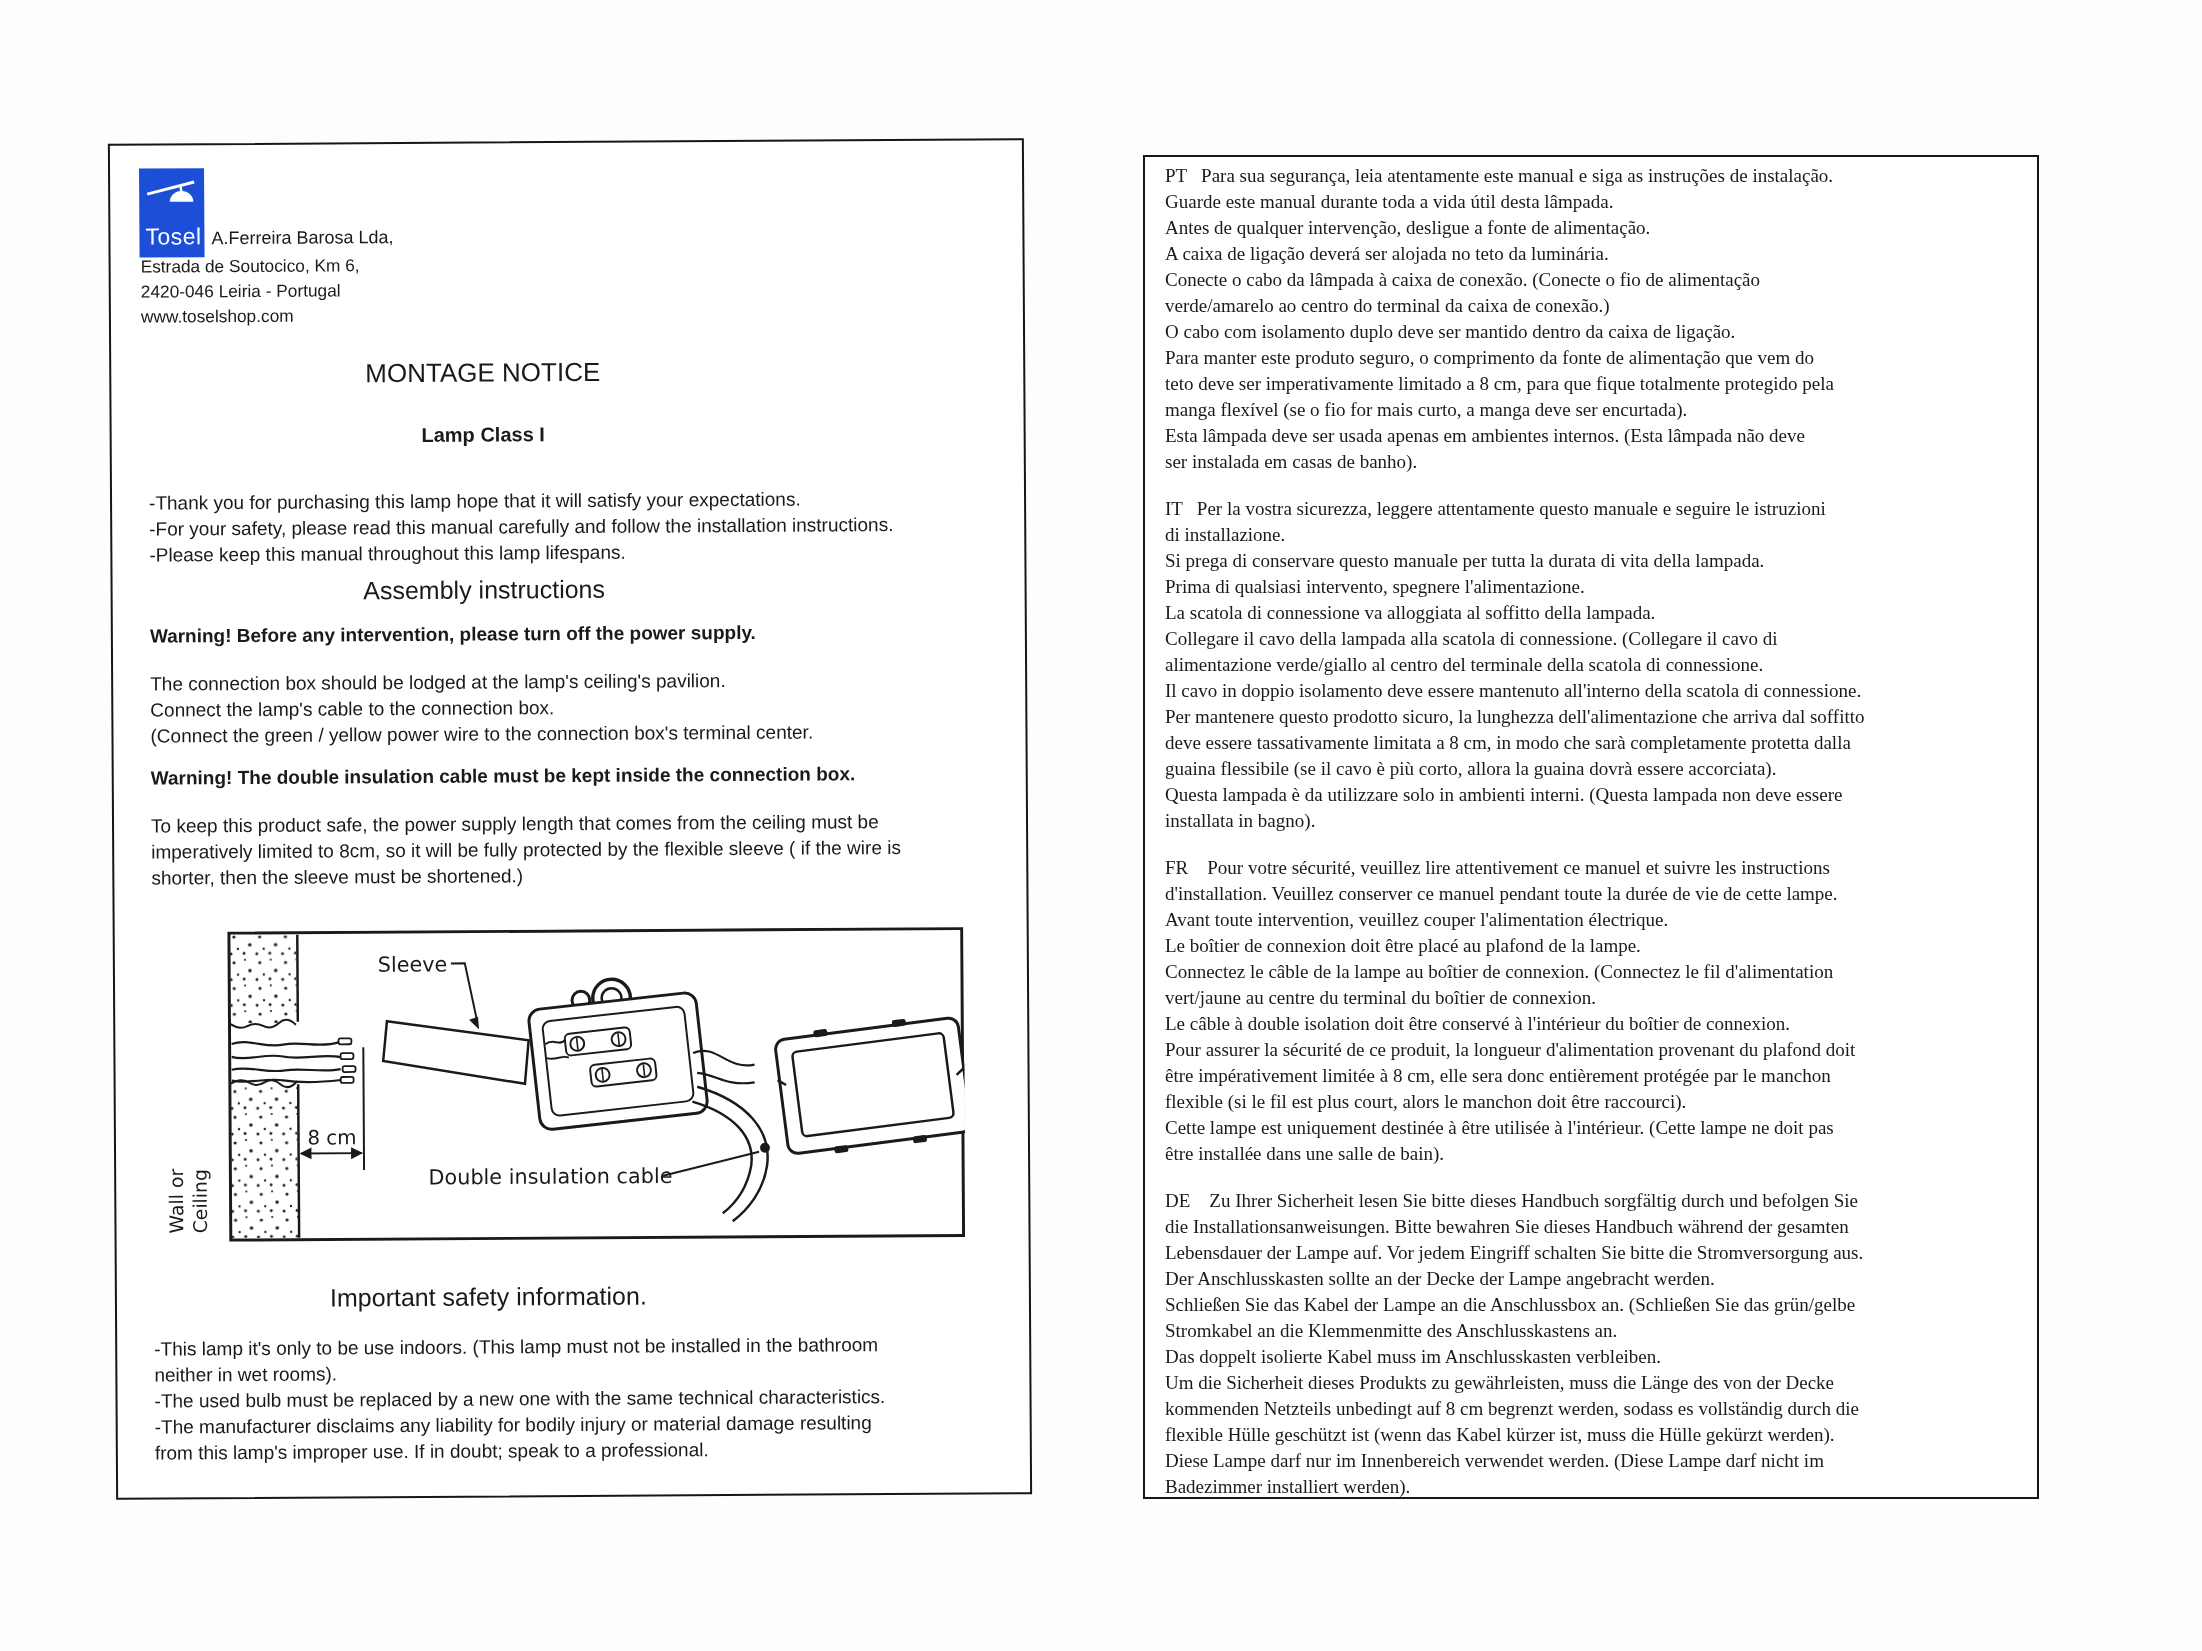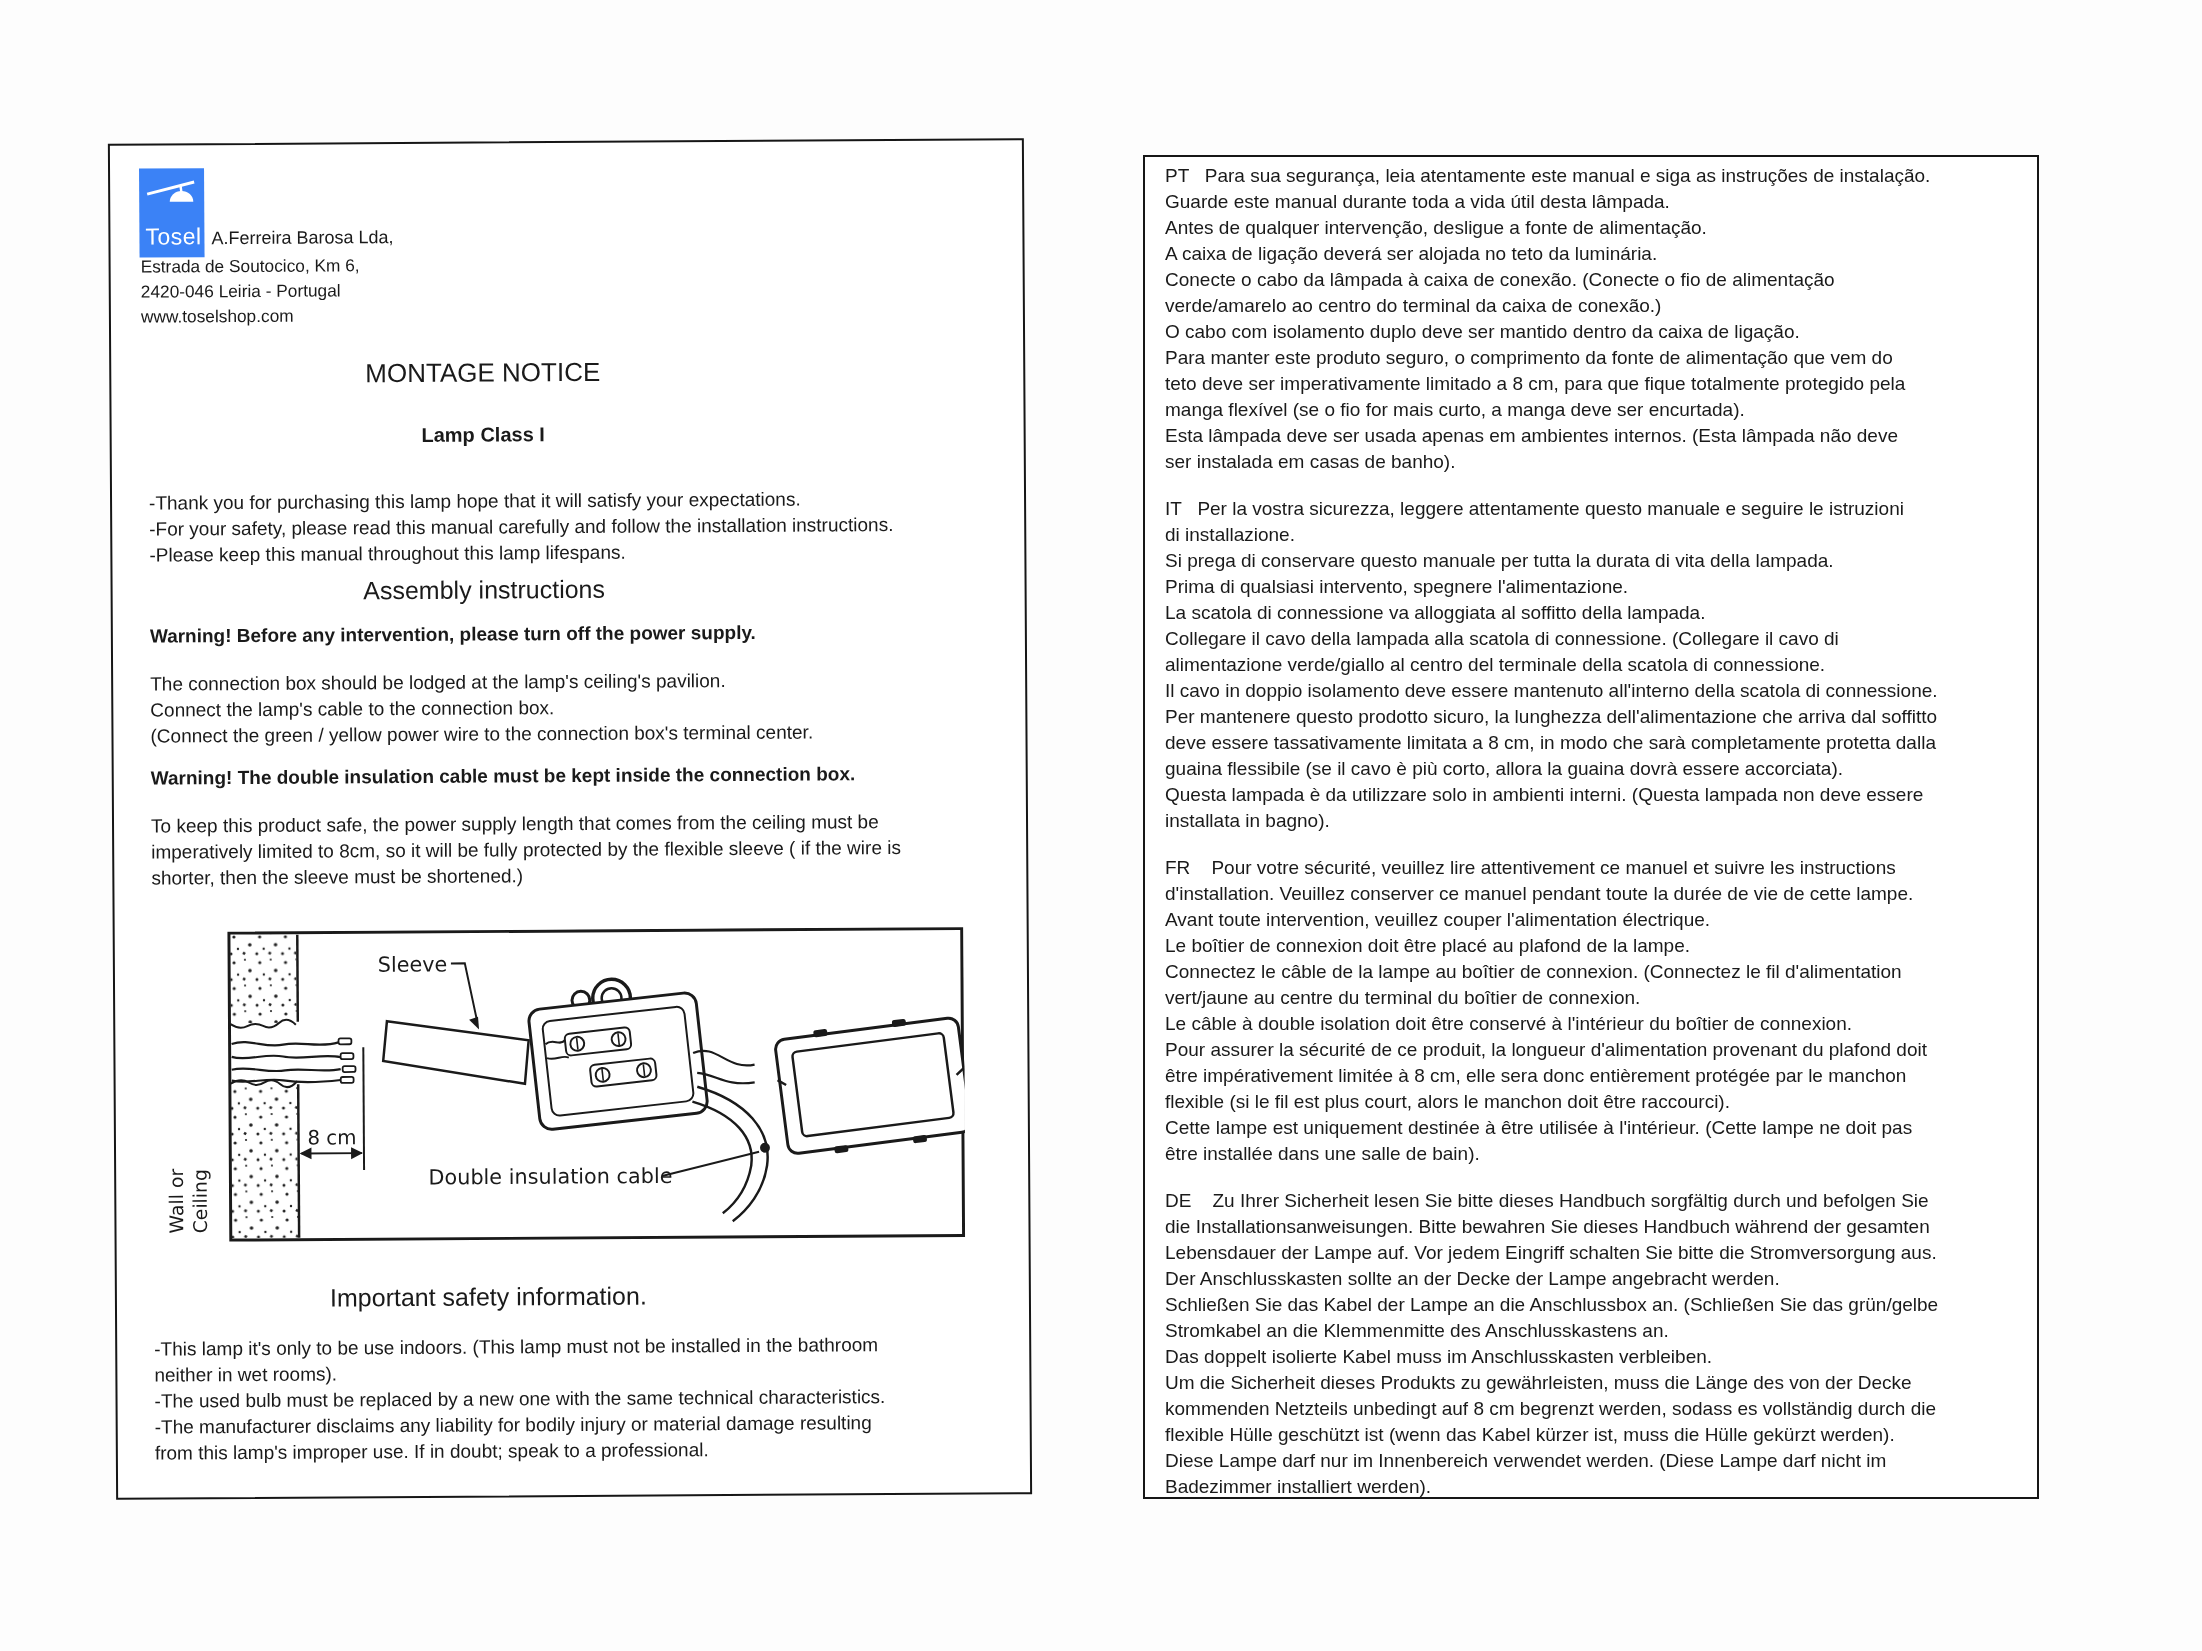--- a/index.html
+++ b/index.html
@@ -2,40 +2,40 @@
 <html><head>
 <meta charset="utf-8">
 <style>
   html,body{margin:0;padding:0;background:#fff;}
   .canvas{position:relative;width:2203px;height:1651px;background:#fdfdfd;overflow:hidden;
           font-family:"Liberation Sans","DejaVu Sans",sans-serif;color:#1a1a1a;}
   .page{position:absolute;background:#fff;border:2px solid #161616;}
   .left-page{left:112px;top:141px;width:912px;height:1352px;transform:rotate(-0.35deg);}
   .right-page{left:1143px;top:155px;width:892px;height:1340px;}
   .abs{position:absolute;}
-  .logo{left:29px;top:23px;width:65px;height:89px;background:#3b82f6;}
+  .logo{left:29px;top:23px;width:65px;height:89px;background:#1d4ed8;}
   .logo-word{position:absolute;left:6px;bottom:7px;color:#fff;font-size:23px;letter-spacing:0.5px;}
   .company{left:101px;top:83px;font-size:18px;}
   .address{left:30px;top:109px;font-size:17.3px;line-height:25px;}
   .center-col{left:0;width:743px;text-align:center;font-weight:normal;margin:0;}
   .title{top:214px;font-size:26px;}
   .subtitle{top:280px;font-size:20px;font-weight:bold;}
   .para{font-size:19px;line-height:26px;white-space:pre-wrap;}
   .intro{left:37px;top:345px;width:871px;}
   .heading{font-size:25px;}
   .h-assembly{top:432px;}
   .warning{font-size:19px;font-weight:bold;white-space:pre-wrap;}
   .w1{left:37px;top:480px;}
   .p1{left:37px;top:526px;width:871px;}
   .w2{left:37px;top:622px;}
   .p2{left:37px;top:668px;width:871px;}
   .diagram{left:37px;top:786px;}
   .h-safety{top:1139px;}
   .p-safety{left:37px;top:1191px;width:871px;}
-  .lang-wrap{left:20px;top:6px;width:859px;}
+  .lang-wrap{left:20px;top:6px;width:859px;font-family:Liberation Serif, serif;}
   .lang-section{font-size:19px;line-height:26px;white-space:pre-wrap;margin:0 0 21px 0;}
   svg text{font-family:"DejaVu Sans","Liberation Sans",sans-serif;fill:#1a1a1a;}
 </style>
 </head>
 <body>
 
 <div class="canvas">
 
   <div class="page left-page">
 

